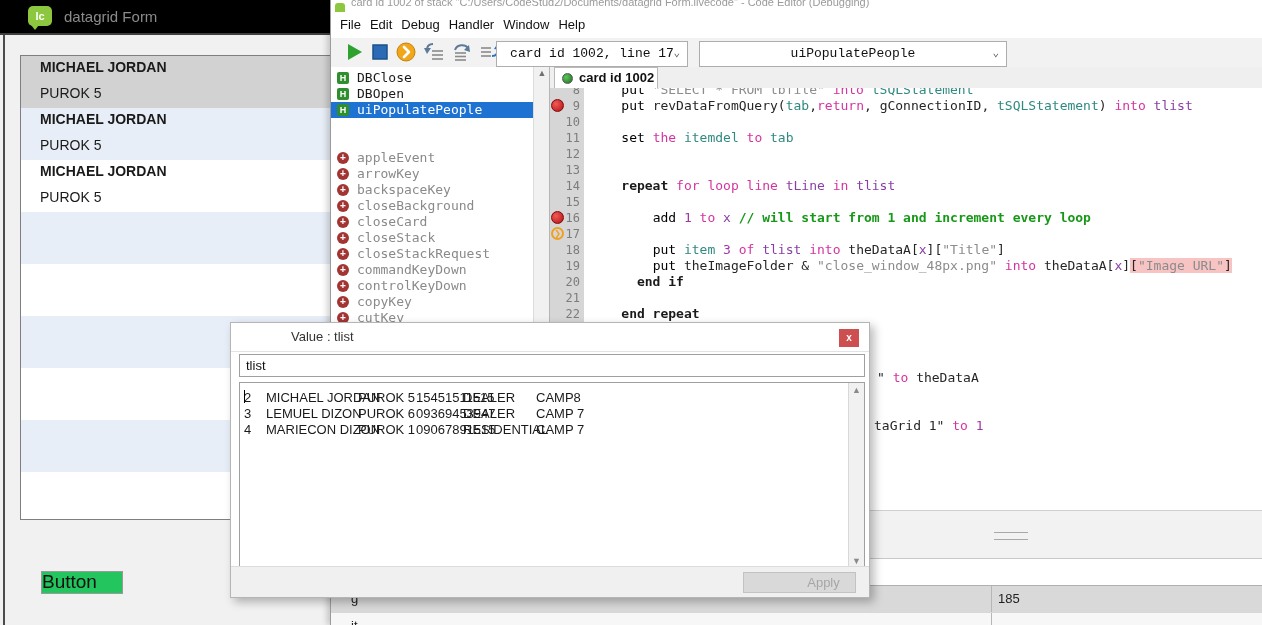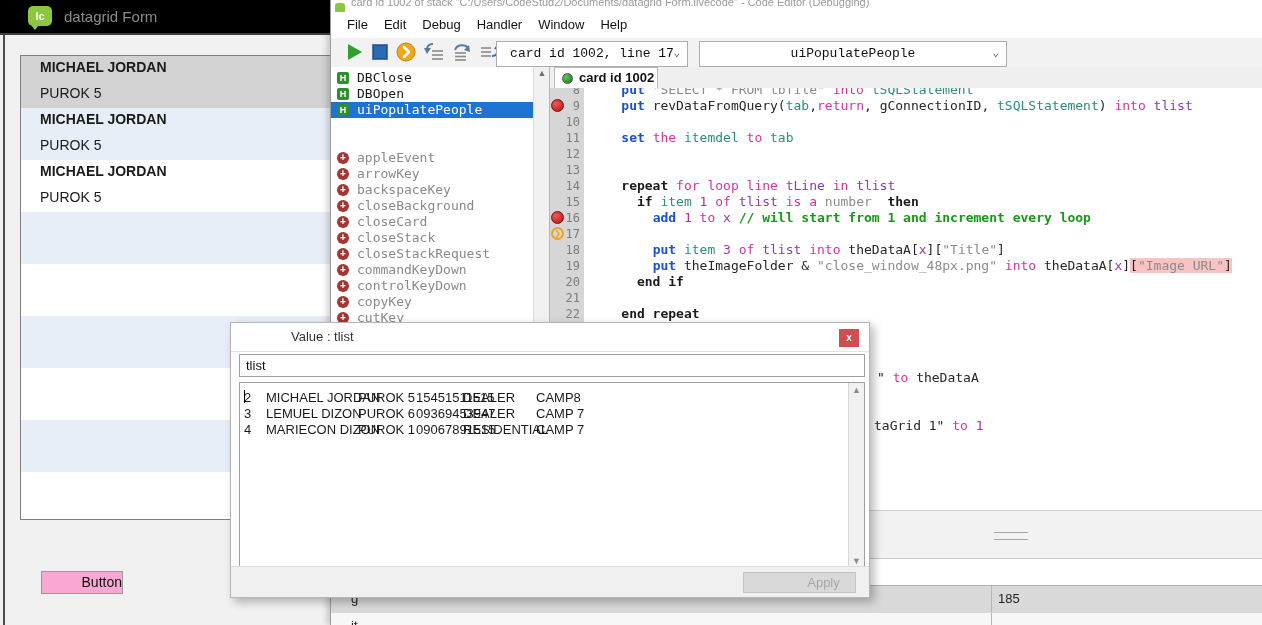--- a/index.html
+++ b/index.html
@@ -17,31 +17,31 @@
   #lw-icon:after{content:"";position:absolute;left:3px;bottom:-4px;border-left:4px solid transparent;
            border-right:4px solid transparent;border-top:5px solid #8dc63f;}
   #lw-title{left:64px;top:8px;font-size:15px;color:#8b8b8b;}
   #datagrid{left:20px;top:55px;width:309px;height:463px;background:#fff;border:1px solid #7f7f7f;overflow:hidden;}
   .dg-row{position:relative;width:100%;height:52px;}
   .dg-row.selected{background:#d2d2d2;}
   .dg-row.alt{background:#e8eef7;}
   .dg-row.plain{background:#ffffff;}
   .dg-name{position:absolute;left:19px;top:3px;font-size:14px;font-weight:bold;color:#1a1a1a;}
   .dg-sub{position:absolute;left:19px;top:29px;font-size:14px;color:#1a1a1a;}
-  #lw-button{left:41px;top:571px;width:80px;height:21px;background:#f9a8d4;border:1px solid #9a9a9a;
-             font-size:14px;text-align:right;line-height:20px;color:#111;}
+  #lw-button{left:41px;top:571px;width:80px;height:21px;background:#22c55e;border:1px solid #9a9a9a;
+             font-size:19px;text-align:left;line-height:20px;color:#111;}
 
   
   #editor{left:330px;top:0;width:932px;height:625px;background:#fff;border-left:1px solid #9b9b9b;
           box-shadow:-3px 0 6px rgba(0,0,0,0.18);}
   #ed-titlesliver{left:0;top:0;width:932px;height:12px;background:#fff;overflow:hidden;}
   #ed-title-ico{position:absolute;left:4px;top:3px;width:10px;height:12px;background:#8dc63f;border-radius:3px;}
   #ed-titletext{position:absolute;left:20px;top:-4px;font-size:11px;color:#9a9a9a;white-space:nowrap;}
   #menubar{left:0;top:12px;width:932px;height:26px;background:#fff;border-bottom:1px solid #e2e2e2;}
-  .menu-item{display:inline-block;margin-left:16px;margin-top:5px;font-size:13px;color:#111;}
+  .menu-item{display:inline-block;margin-left:9px;margin-top:5px;font-size:13px;color:#111;}
   #toolbar{left:0;top:38px;width:932px;height:29px;background:#f2f2f2;border-bottom:1px solid #cfcfcf;}
   .tbtn{position:absolute;top:3px;width:22px;height:22px;}
   #dd1{left:165px;top:3px;width:190px;height:24px;}
   #dd2{left:368px;top:3px;width:306px;height:24px;}
   .dropdown{position:absolute;background:#fff;border:1px solid #adadad;font-size:13px;color:#111;
             text-align:center;line-height:23px;font-family:Liberation Mono, monospace;}
   .dd-chev{position:absolute;right:7px;top:0;color:#555;font-size:11px;}
 
   
   #handlerpanel{left:0;top:67px;width:202px;height:443px;background:#fff;overflow:hidden;}
@@ -69,21 +69,21 @@
   #codearea{position:absolute;left:0;top:21px;width:714px;height:422px;overflow:hidden;background:#fff;}
   #gutterbg{position:absolute;left:0;top:0;width:34px;height:422px;background:#d6d6d6;}
   .code-line{position:absolute;left:0;width:714px;height:16px;line-height:16px;}
   .ln{position:absolute;left:0;width:30px;text-align:right;font-family:"DejaVu Sans Mono",monospace;
       font-size:12px;color:#7c7c7c;}
   .bp{position:absolute;left:1px;top:1px;width:13px;height:13px;border-radius:50%;
       background:radial-gradient(circle at 35% 35%, #f05a5a, #b80f0f);border:1px solid #7d0a0a;box-sizing:border-box;}
   .cur{position:absolute;left:1px;top:1px;width:13px;height:13px;border-radius:50%;border:2px solid #f0a020;
       box-sizing:border-box;color:#f0a020;font-size:8px;font-weight:bold;text-align:center;line-height:9px;}
   .code-text{position:absolute;left:40px;white-space:pre;font-family:"DejaVu Sans Mono",monospace;font-size:13px;}
-  .t-cmd{color:#1d4ed8;font-weight:bold;}
+  .t-cmd{color:#000000;font-weight:normal;}
   .t-kw{color:#1a1a1a;font-weight:bold;}
   .t-op{color:#d633a0;}
   .t-var{color:#8a3fa8;}
   .t-num{color:#a135a8;}
   .t-lit{color:#8c8c8c;}
   .t-bi{color:#2f8a80;}
   .t-cmt{color:#189818;font-weight:bold;}
   .t-pl{color:#262626;}
   .t-hl{background:#f7c3c3;}
   .frag{position:absolute;white-space:pre;font-family:"DejaVu Sans Mono",monospace;font-size:13px;}
@@ -346,21 +346,20 @@
             <div class="code-line" style="top: 74px;">
               <div class="ln">13</div>
               <div class="code-text"></div>
             </div>
             <div class="code-line" style="top: 90px;">
               <div class="ln">14</div>
               <div class="code-text">    <span class="t-kw">repeat </span><span class="t-op">for loop line </span><span class="t-var">tLine </span><span class="t-op">in </span><span class="t-var">tlist</span></div>
             </div>
             <div class="code-line" style="top: 106px;">
               <div class="ln">15</div>
-              <div class="code-text">      <span class="t-kw">if </span><span class="t-bi">item </span><span class="t-num">1 </span><span class="t-op">of </span><span class="t-var">tlist </span><span class="t-op">is a </span><span class="t-lit">number</span><span class="t-pl">  </span><span class="t-kw">then</span></div>
             </div>
             <div class="code-line" style="top: 122px;">
               <div class="bp"></div>
               <div class="ln">16</div>
               <div class="code-text">        <span class="t-cmd">add </span><span class="t-num">1 </span><span class="t-op">to </span><span class="t-var">x </span><span class="t-cmt">// will start from 1 and increment every loop</span></div>
             </div>
             <div class="code-line" style="top: 138px;">
               <div class="cur">❯</div>
               <div class="ln">17</div>
             </div>

